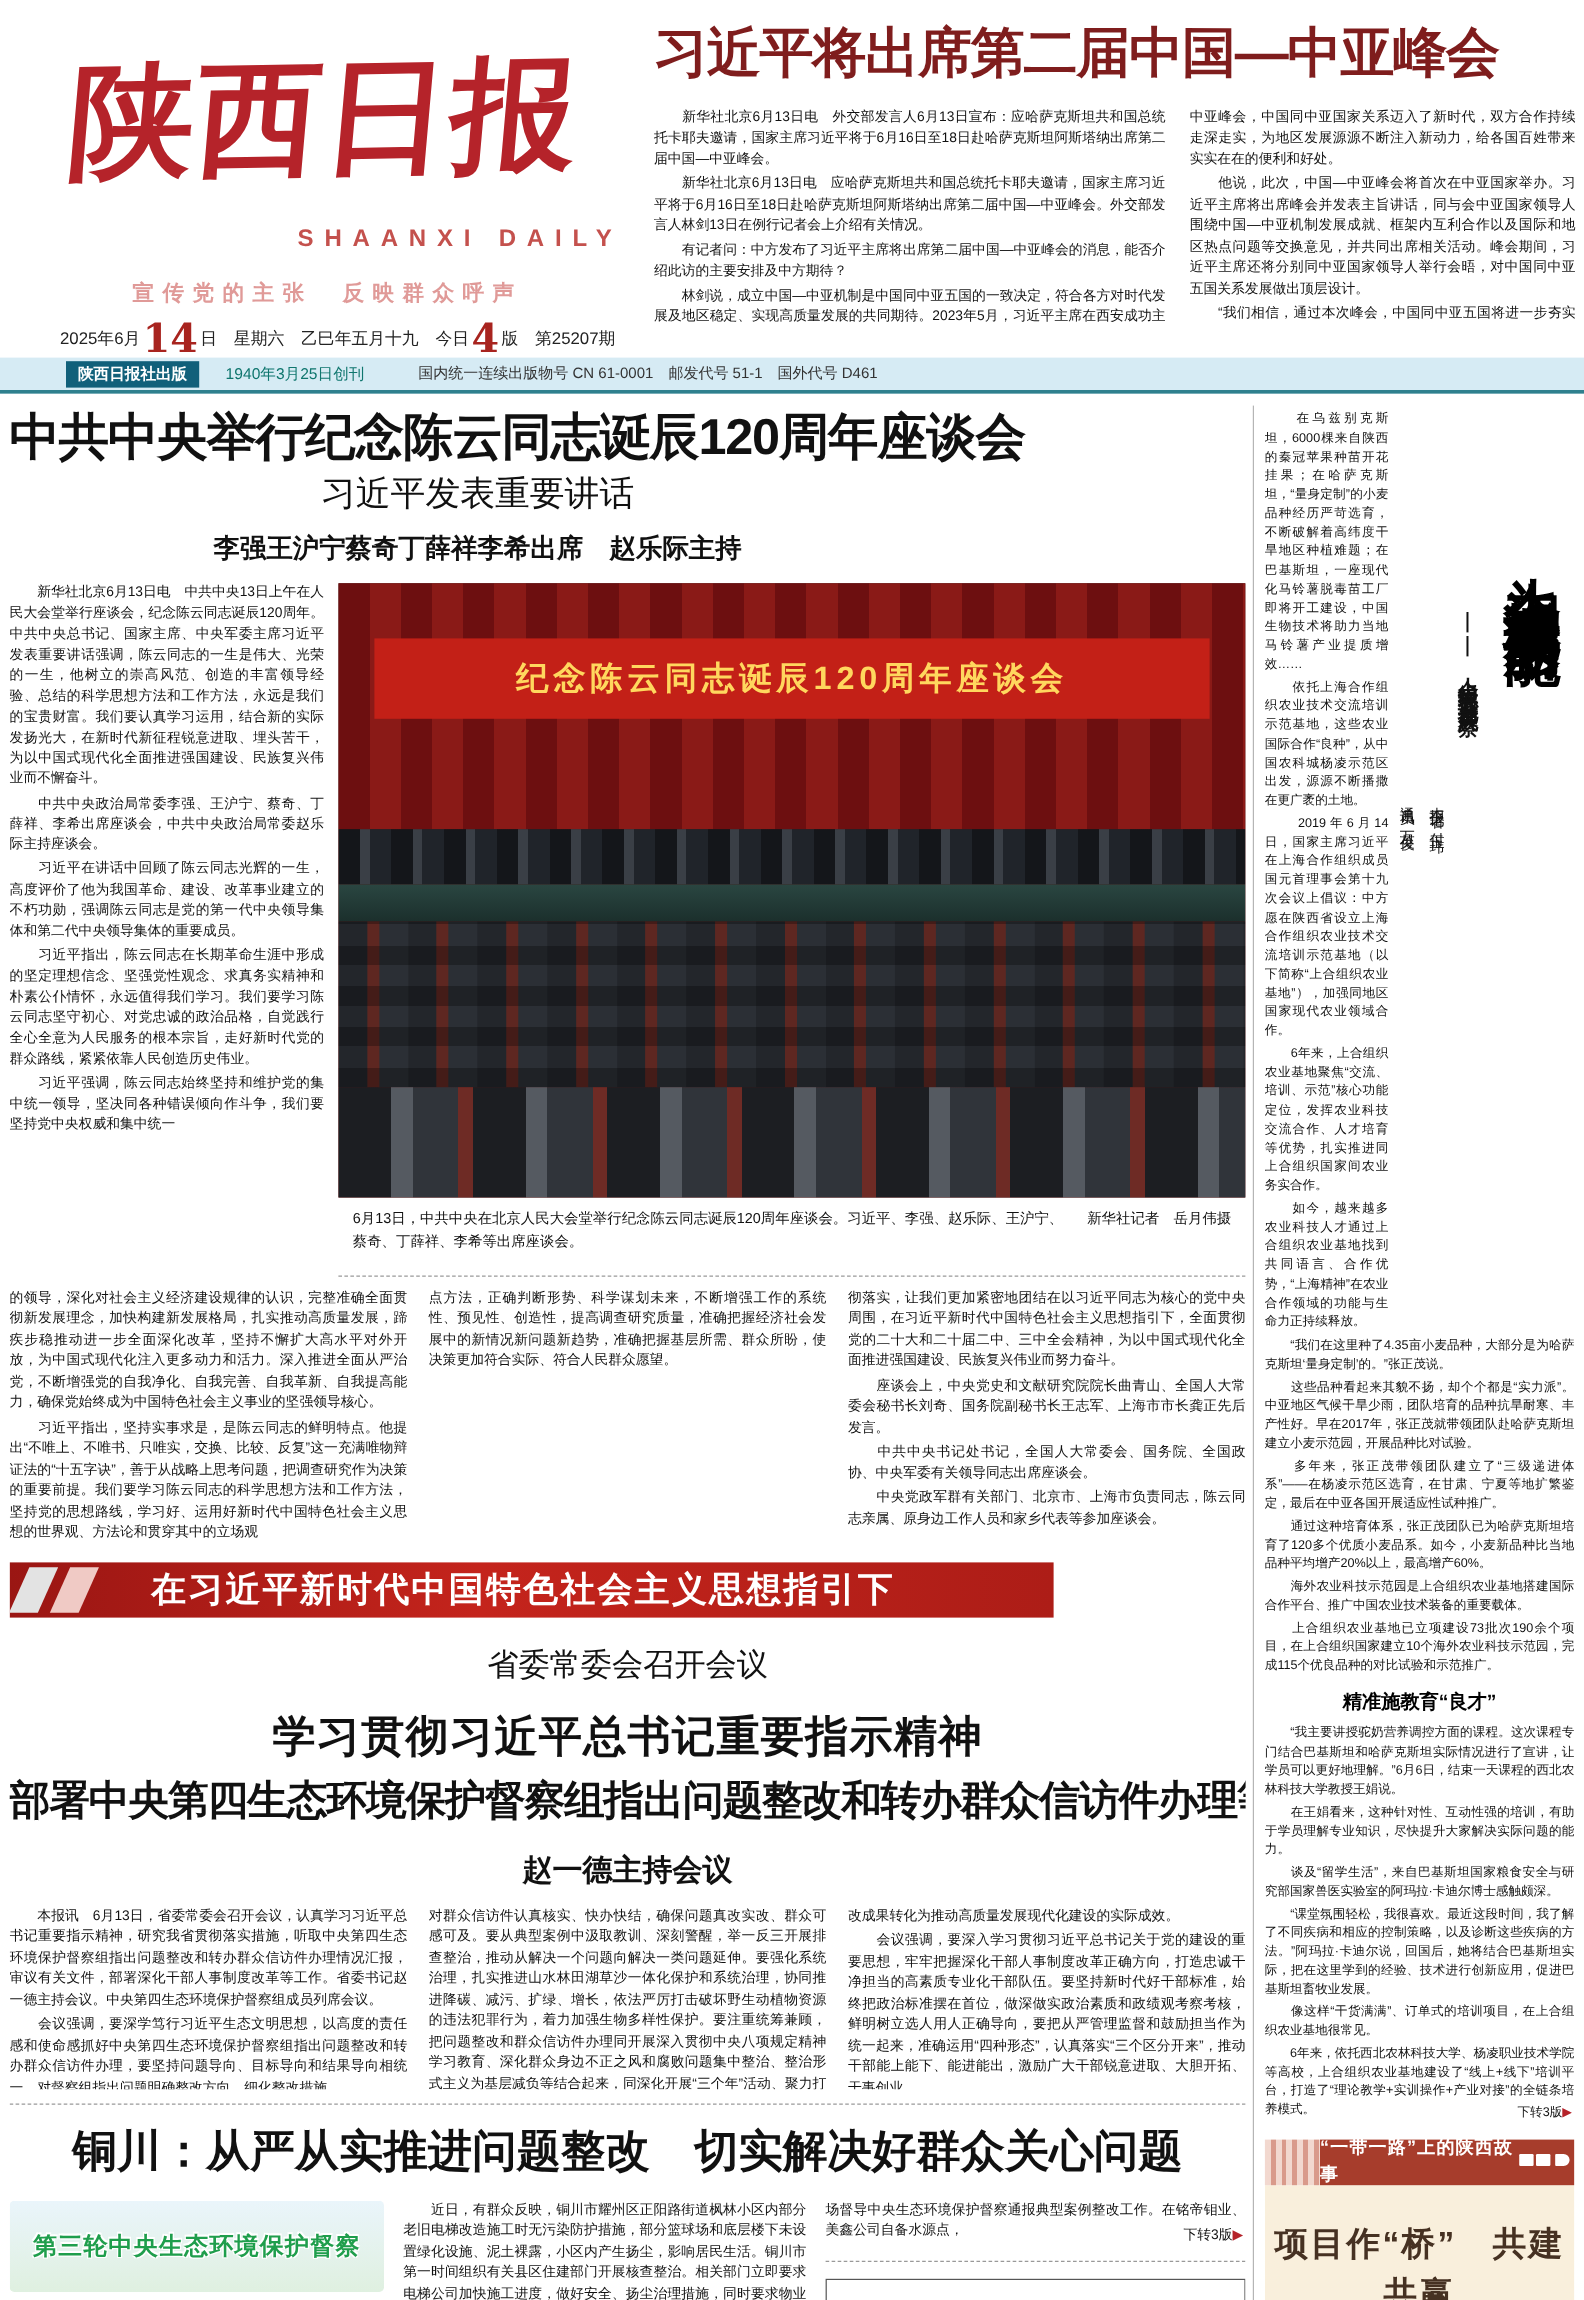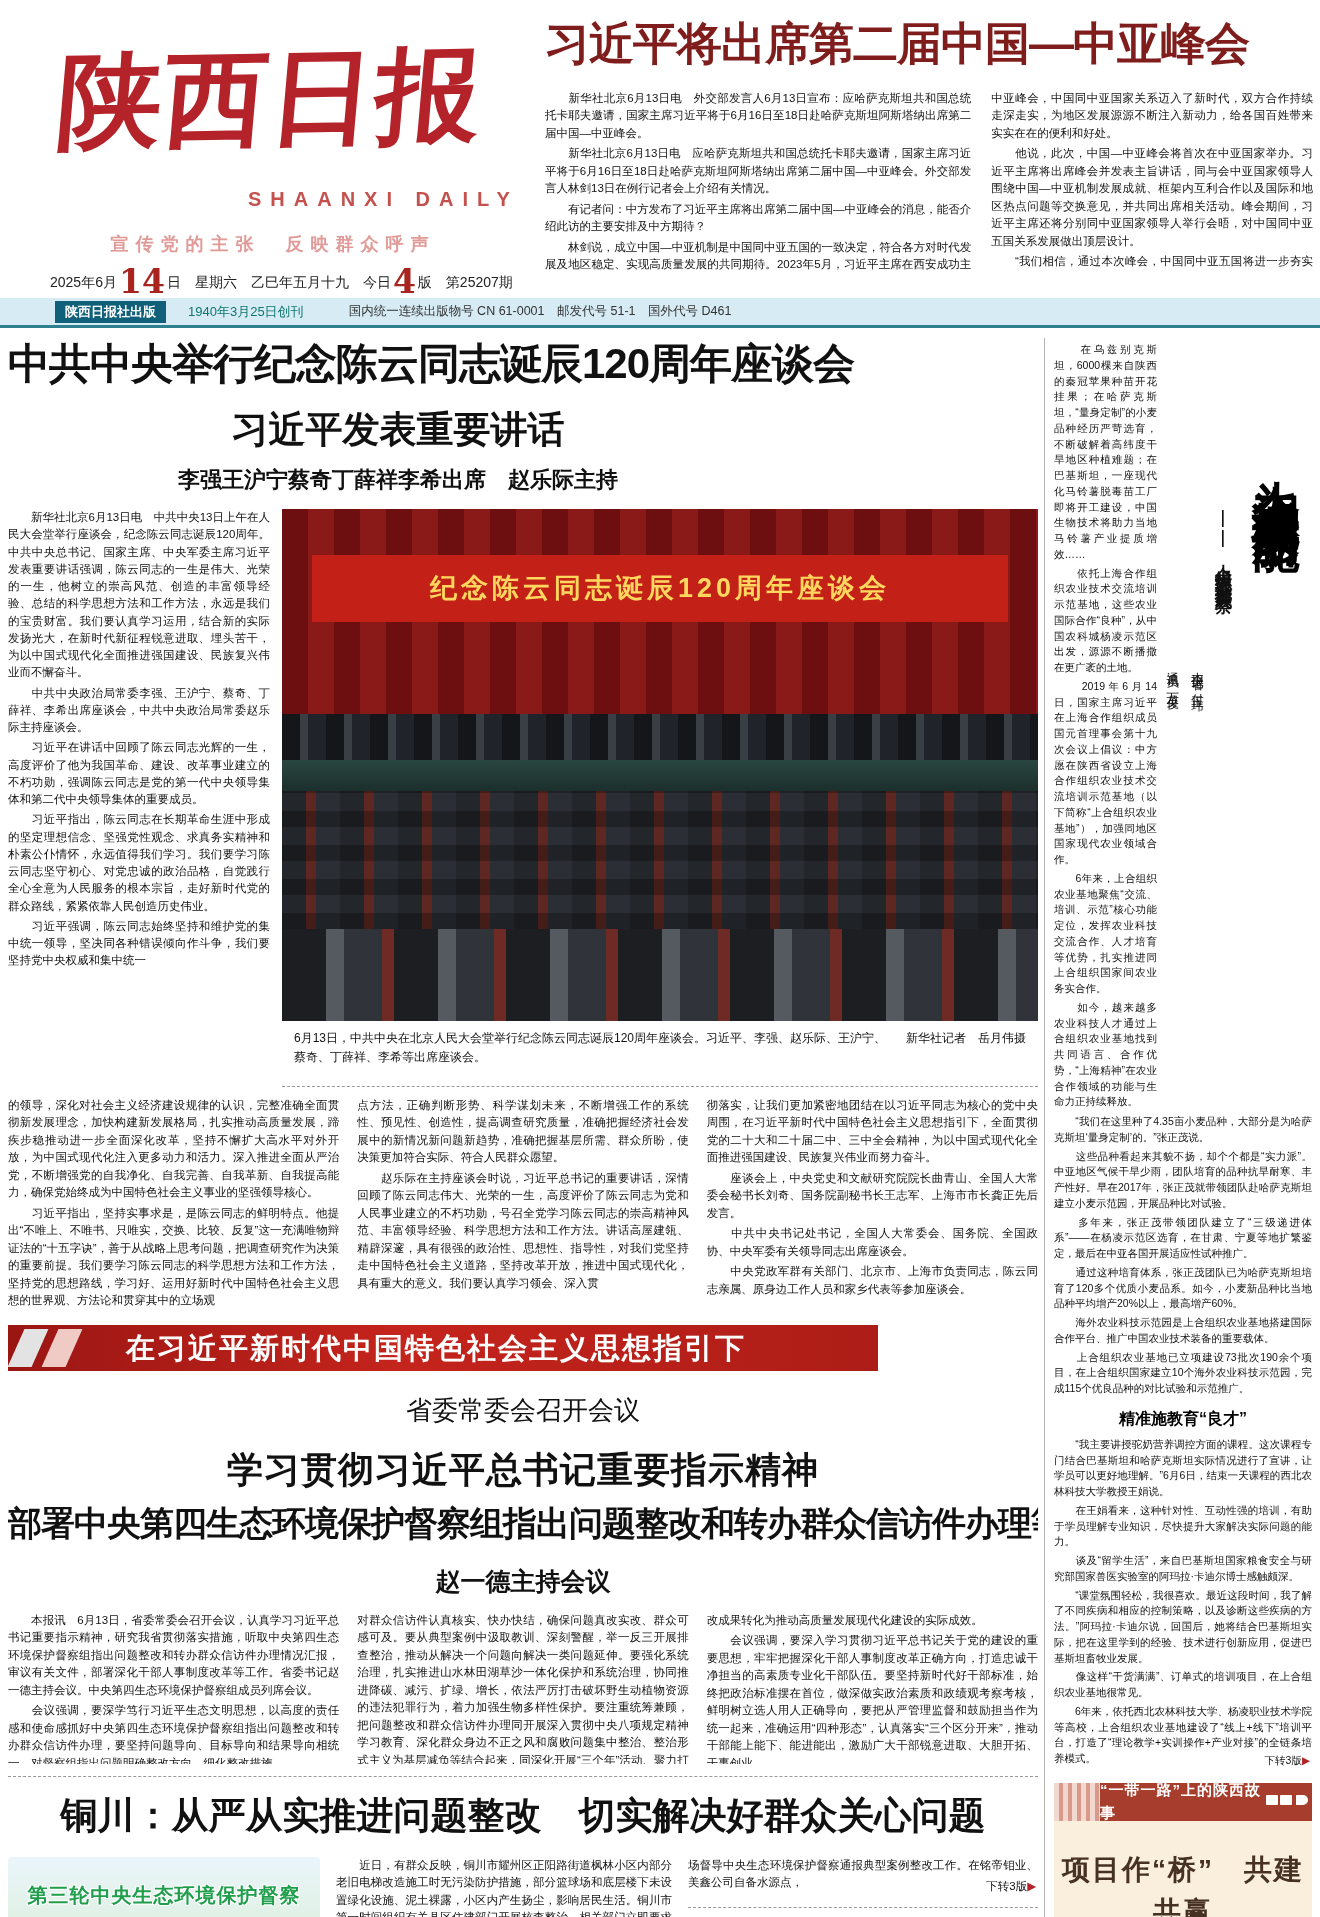--- a/index.html
+++ b/index.html
@@ -26,21 +26,21 @@
         display:flex;align-items:center;padding-left:55px;box-sizing:border-box;font-size:13px;}
   .pubbox{background:#11607a;color:#fff;padding:2px 10px;font-weight:bold;}
   .founded{color:#0f766e;margin-left:22px;}
   .codes{color:#333;margin-left:45px;font-size:12.5px;}
   
   .left-region{position:absolute;left:8px;top:336px;width:1030px;height:1581px;overflow:hidden;}
   .v-divider{position:absolute;left:1044px;top:338px;width:1px;height:1579px;background:#b5b5b5;}
   .sidebar{position:absolute;left:1054px;top:342px;width:258px;height:1575px;overflow:hidden;font-size:10.5px;line-height:1.5;}
   
   .main-headline{font-size:42px;font-weight:900;letter-spacing:-1px;margin:0;white-space:nowrap;}
-  .deck1{text-align:center;font-size:37px;font-weight:700;margin:13px 0 0;width:780px;}
+  .deck1{text-align:center;font-size:29px;font-weight:400;margin:0 0 0;width:780px;}
   .deck2{text-align:center;font-size:22px;font-weight:700;margin:10px 0 0;width:780px;}
   .main-flex{display:flex;gap:12px;margin-top:14px;height:578px;}
   .left-col{width:262px;overflow:hidden;font-size:11.5px;line-height:1.5;}
   .photo-wrap{flex:1;border-bottom:1px dashed #999;padding-bottom:4px;}
   .photo{position:relative;height:512px;background:#4d0b0b;overflow:hidden;}
   .ph-curtain{position:absolute;left:0;top:0;right:0;height:40%;
         background:repeating-linear-gradient(90deg,#6d0f10 0 26px,#8a1a17 26px 52px);}
   .ph-banner{position:absolute;left:4%;right:4%;top:9%;height:13%;background:#c32017;color:#ffd75e;
         display:flex;align-items:center;justify-content:center;font-size:27px;font-weight:900;letter-spacing:4px;white-space:nowrap;}
   .ph-leaders{position:absolute;left:0;right:0;top:40%;height:9%;
@@ -169,21 +169,20 @@
       </div>
     </div>
 
     <div class="main-bottom">
       <div>
           <p>的领导，深化对社会主义经济建设规律的认识，完整准确全面贯彻新发展理念，加快构建新发展格局，扎实推动高质量发展，蹄疾步稳推动进一步全面深化改革，坚持不懈扩大高水平对外开放，为中国式现代化注入更多动力和活力。深入推进全面从严治党，不断增强党的自我净化、自我完善、自我革新、自我提高能力，确保党始终成为中国特色社会主义事业的坚强领导核心。</p>
           <p>　　习近平指出，坚持实事求是，是陈云同志的鲜明特点。他提出“不唯上、不唯书、只唯实，交换、比较、反复”这一充满唯物辩证法的“十五字诀”，善于从战略上思考问题，把调查研究作为决策的重要前提。我们要学习陈云同志的科学思想方法和工作方法，坚持党的思想路线，学习好、运用好新时代中国特色社会主义思想的世界观、方法论和贯穿其中的立场观</p>
         </div>
       <div>
           <p>点方法，正确判断形势、科学谋划未来，不断增强工作的系统性、预见性、创造性，提高调查研究质量，准确把握经济社会发展中的新情况新问题新趋势，准确把握基层所需、群众所盼，使决策更加符合实际、符合人民群众愿望。</p>
-          <p>　　赵乐际在主持座谈会时说，习近平总书记的重要讲话，深情回顾了陈云同志伟大、光荣的一生，高度评价了陈云同志为党和人民事业建立的不朽功勋，号召全党学习陈云同志的崇高精神风范、丰富领导经验、科学思想方法和工作方法。讲话高屋建瓴、精辟深邃，具有很强的政治性、思想性、指导性，对我们党坚持走中国特色社会主义道路，坚持改革开放，推进中国式现代化，具有重大的意义。我们要认真学习领会、深入贯</p>
         </div>
       <div>
           <p>彻落实，让我们更加紧密地团结在以习近平同志为核心的党中央周围，在习近平新时代中国特色社会主义思想指引下，全面贯彻党的二十大和二十届二中、三中全会精神，为以中国式现代化全面推进强国建设、民族复兴伟业而努力奋斗。</p>
           <p>　　座谈会上，中央党史和文献研究院院长曲青山、全国人大常委会秘书长刘奇、国务院副秘书长王志军、上海市市长龚正先后发言。</p>
           <p>　　中共中央书记处书记，全国人大常委会、国务院、全国政协、中央军委有关领导同志出席座谈会。</p>
           <p>　　中央党政军群有关部门、北京市、上海市负责同志，陈云同志亲属、原身边工作人员和家乡代表等参加座谈会。</p>
         </div>
     </div>
 
     <div class="red-banner">

